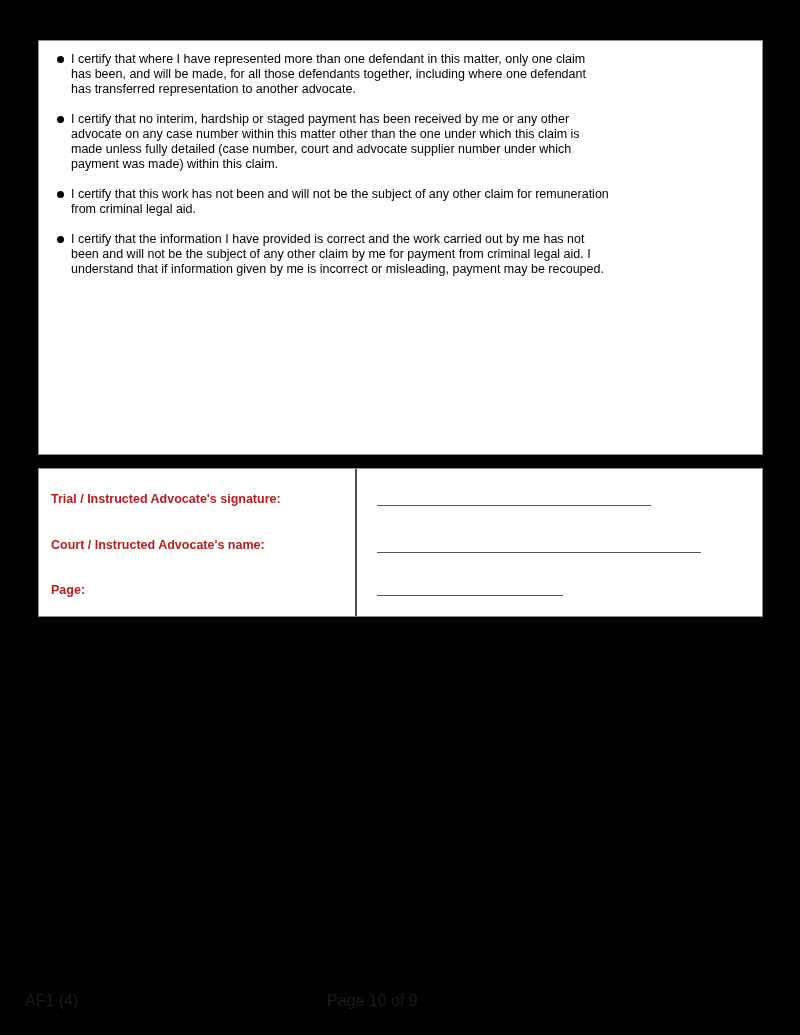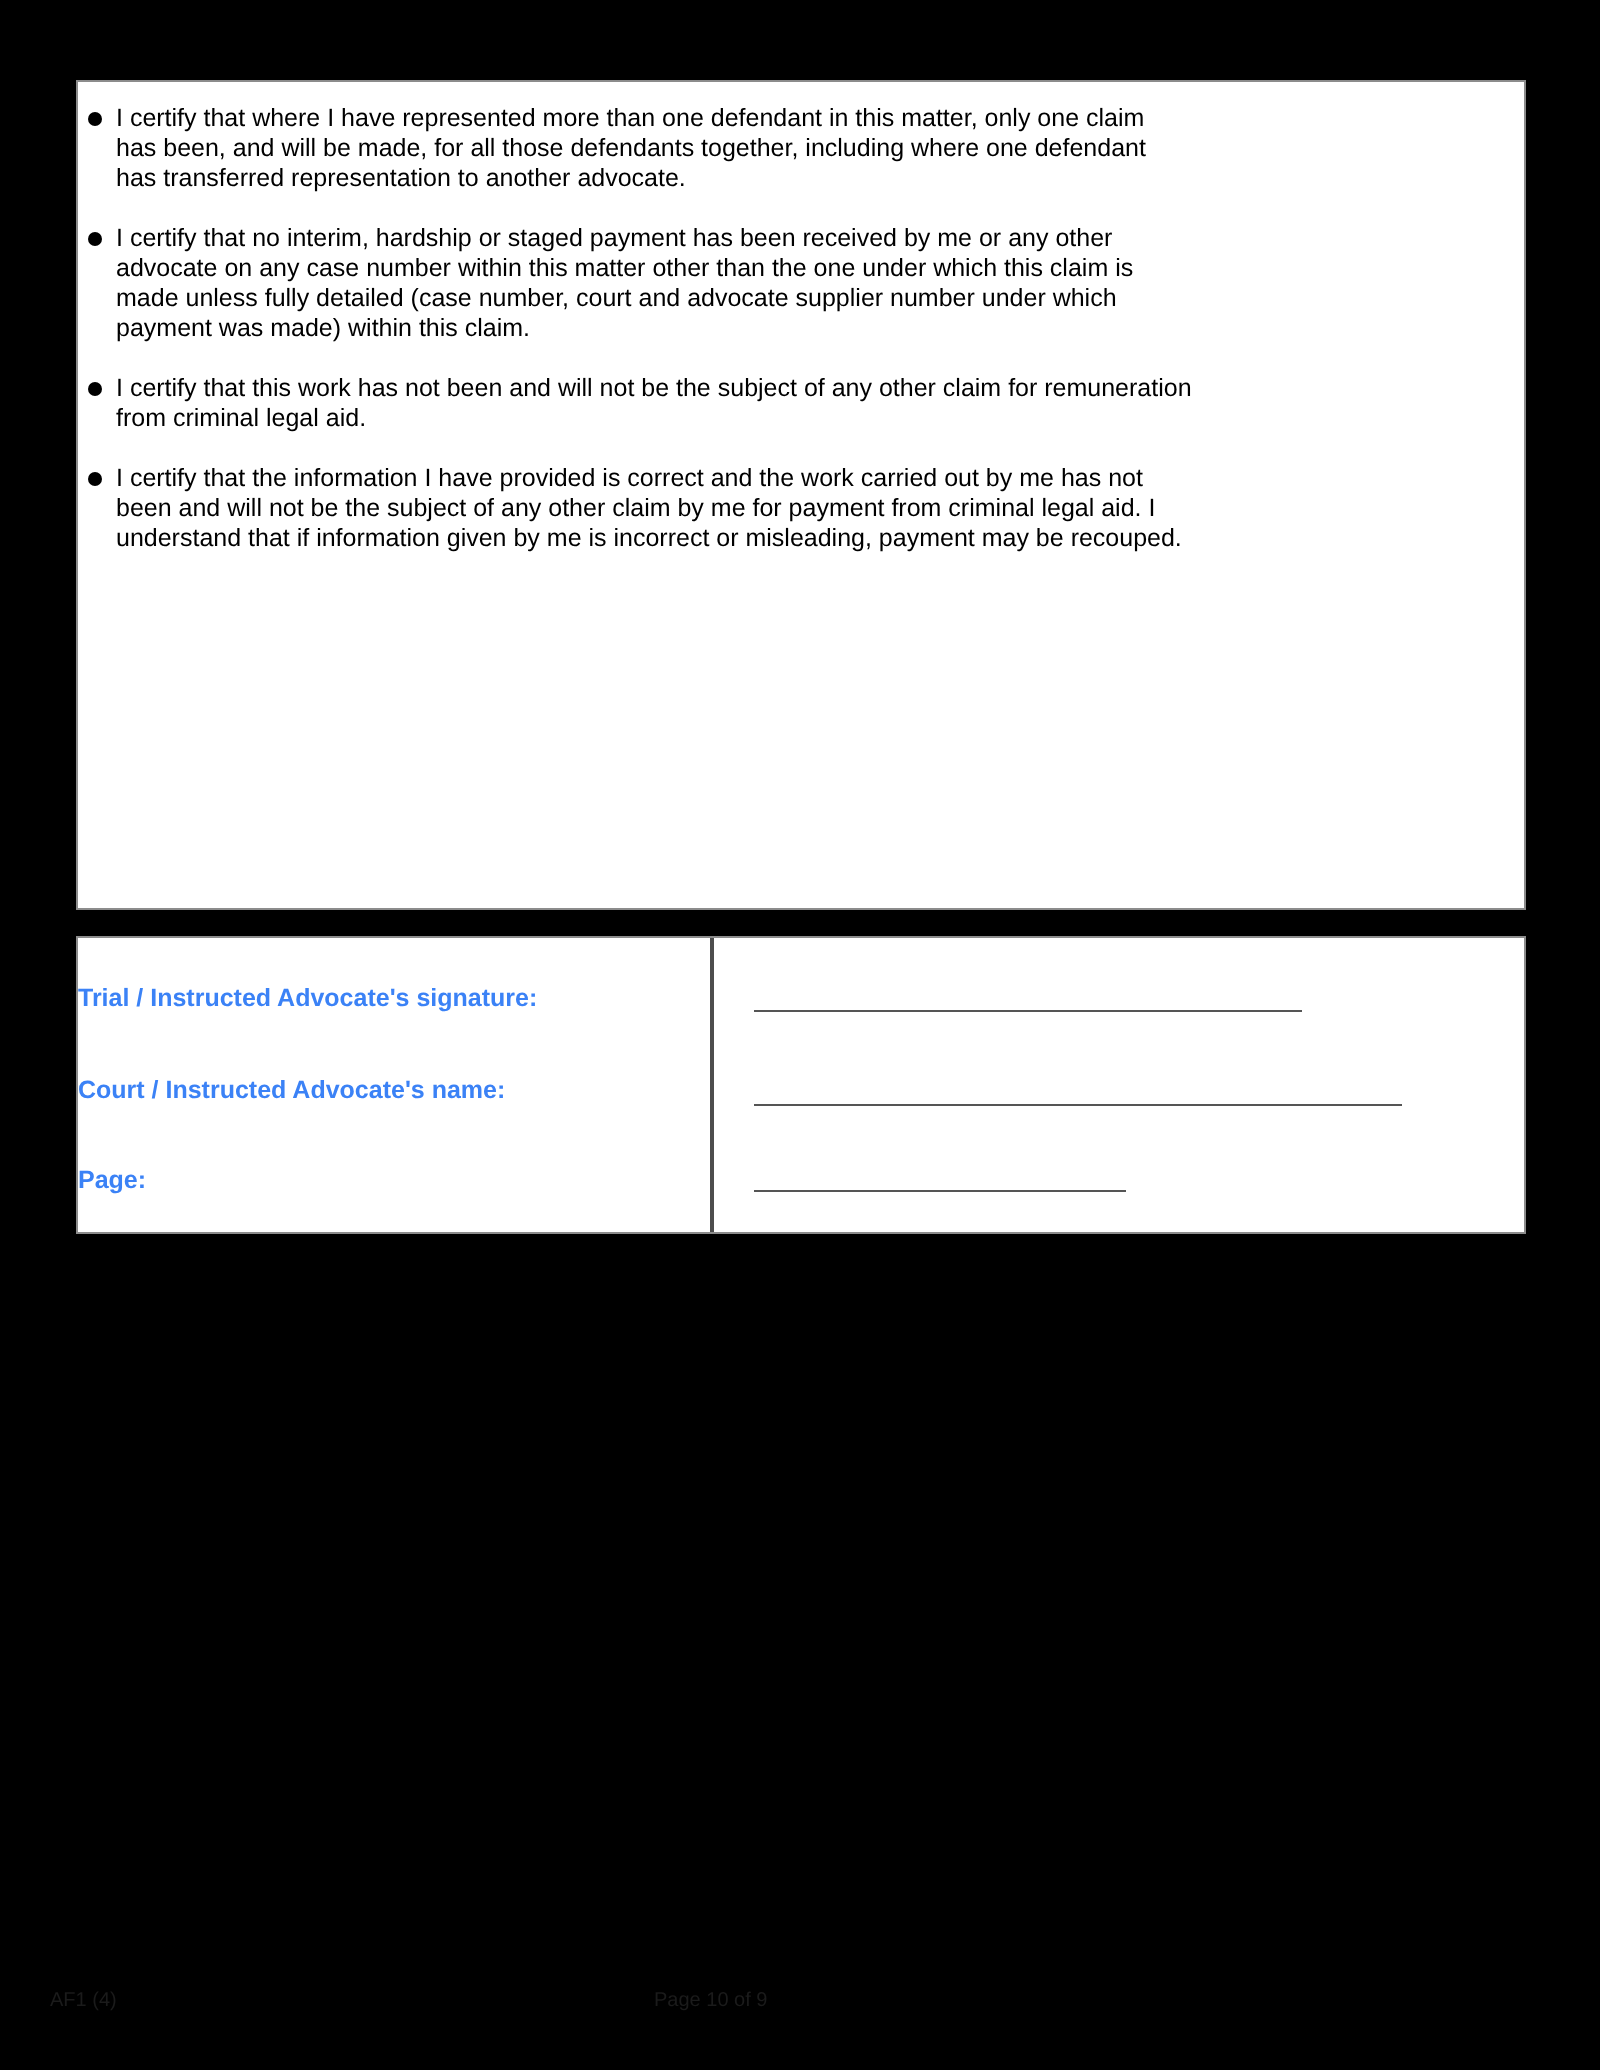--- a/index.html
+++ b/index.html
@@ -13,21 +13,21 @@
     overflow: hidden;
   }
   .cert-box {
     position: absolute;
     left: 38px;
     top: 40px;
     width: 725px;
     height: 415px;
     background: #ffffff;
     border: 1px solid #8c8c8c;
-    padding: 11px 20px 0 4px;
+    padding: 11px 20px 0 17px;
   }
   .bullet-item {
     display: flex;
     align-items: flex-start;
     margin-bottom: 15px;
   }
   .bullet {
     flex: none;
     width: 7px;
     height: 7px;
@@ -53,42 +53,42 @@
   .sig-divider {
     position: absolute;
     left: 316px;
     top: 0;
     bottom: 0;
     width: 2px;
     background: #4d4d4d;
   }
   .sig-label {
     position: absolute;
-    left: 0;
+    left: 12px;
     font-size: 12.5px;
     font-weight: bold;
-    color: #3b82f6;
+    color: #b91c1c;
     white-space: nowrap;
   }
   .sig-label.row1 { top: 23px; }
   .sig-label.row2 { top: 69px; }
   .sig-label.row3 { top: 114px; }
   .sig-line {
     position: absolute;
     left: 338px;
     height: 0;
     border-top: 1.5px solid #555555;
   }
   .sig-line.row1 { top: 36px; width: 274px; }
   .sig-line.row2 { top: 83px; width: 324px; }
   .sig-line.row3 { top: 126px; width: 186px; }
   .footer-text {
     position: absolute;
     top: 994px;
-    font-size: 10px;
+    font-size: 16px;
     line-height: 14px;
     color: #1b1b1b;
     white-space: nowrap;
   }
   .footer-left { left: 25px; }
   .footer-center { left: 327px; }
 </style>
 </head>
 <body>
 

